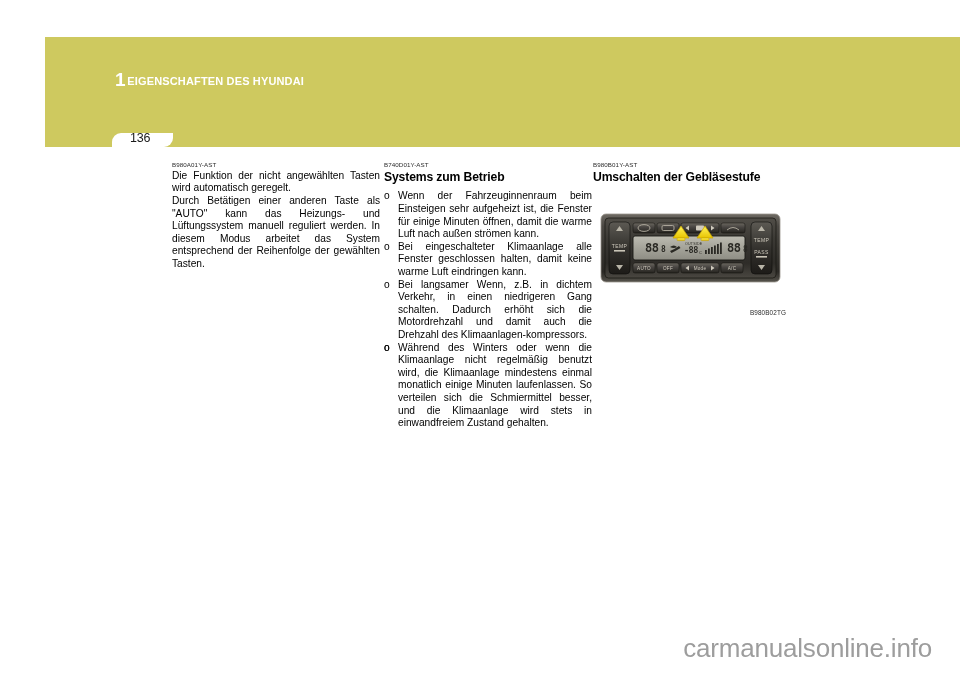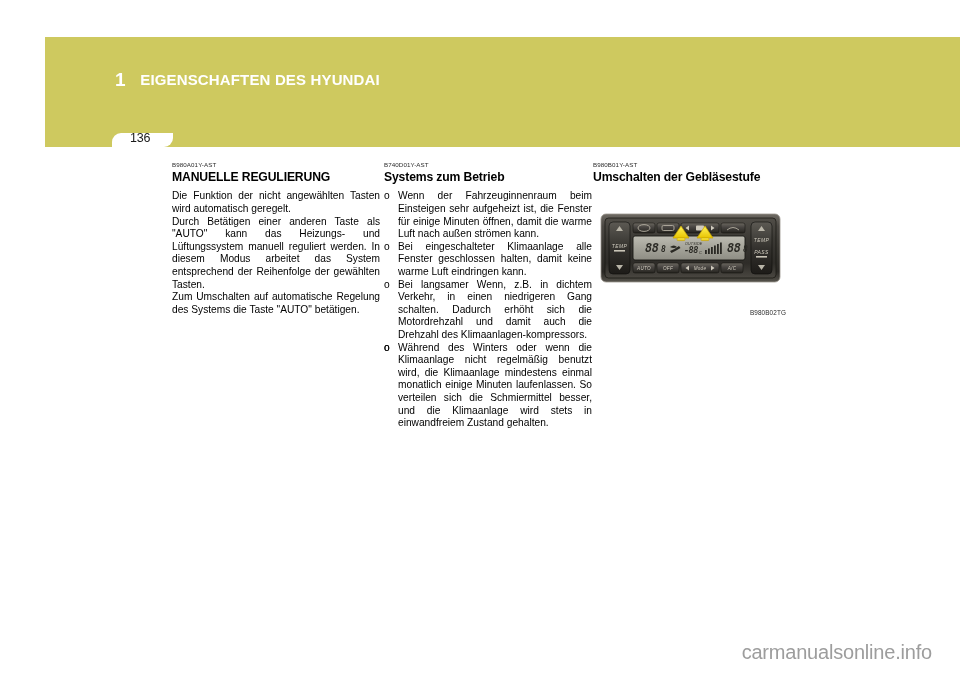--- a/index.html
+++ b/index.html
@@ -27,24 +27,24 @@
   }
   .chapter-num {
     color: #ffffff;
     font-size: 19px;
     font-weight: bold;
     line-height: 1;
     letter-spacing: -0.3px;
   }
   .chapter-title {
     color: #ffffff;
-    font-size: 15px;
+    font-size: 11px;
     font-weight: bold;
     letter-spacing: 0.15px;
-    margin-left: 15px;
+    margin-left: 2px;
     position: relative;
     top: -1px;
   }
   .page-tab {
     position: absolute;
     left: 112px; top: 133px;
     width: 61px; height: 14px;
     background: #ffffff;
     border-top-left-radius: 9px;
     border-bottom-right-radius: 9px;
@@ -117,37 +117,36 @@
     line-height: 12.6px;
   }
 
   
   .figure { position: relative; width: 195px; margin-bottom: 3px; }
   .fig-frame {
     width: 195px; height: 118px;
     background: #ffffff;
     position: relative;
     overflow: hidden;
-    font-style: italic;
   }
   .fig-caption {
     font-size: 6.4px;
     color: #2b2b2b;
     text-align: right;
     letter-spacing: 0.1px;
     margin-top: 1px;
     margin-bottom: 8px;
     padding-right: 2px;
   }
 
   
   .watermark {
     position: absolute;
     right: 28px; bottom: 14px;
-    font-size: 20px;
+    font-size: 26px;
     color: #9d9d9d;
     letter-spacing: -0.2px;
     font-family: "Liberation Sans", sans-serif;
   }
 </style>
 </head>
 <body>
 
 <div class="page">
 
@@ -156,24 +155,22 @@
     <span class="chapter-num">1</span>
     <span class="chapter-title">EIGENSCHAFTEN DES HYUNDAI</span>
   </div>
   <div class="page-tab"></div>
   <div class="page-tab-num">136</div>
 
   <div class="cols">
 
     <div class="col col-1">
       <div class="code">B980A01Y-AST</div>
-      <h2 class="sect">MANUELLE REGULIERUNG</h2>
       <p class="body">Die Funktion der nicht angewählten Tasten wird automatisch geregelt.</p>
       <p class="body">Durch Betätigen einer anderen Taste als "AUTO" kann das Heizungs- und Lüftungssystem manuell reguliert werden. In diesem Modus arbeitet das System entsprechend der Reihenfolge der gewählten Tasten.</p>
-      <p class="body">Zum Umschalten auf automatische Regelung des Systems die Taste "AUTO" betätigen.</p>
     </div>
 
     <div class="col col-2">
       <div class="code">B740D01Y-AST</div>
       <h2 class="sect">Systems zum Betrieb</h2>
       <ul class="bullets">
         <li><span class="mark">o</span><span>Wenn der Fahrzeuginnenraum beim Einsteigen sehr aufgeheizt ist, die Fenster für einige Minuten öffnen, damit die warme Luft nach außen strömen kann.</span></li>
         <li><span class="mark">o</span><span>Bei eingeschalteter Klimaanlage alle Fenster geschlossen halten, damit keine warme Luft eindringen kann.</span></li>
         <li><span class="mark">o</span><span>Bei langsamer Wenn, z.B. in dichtem Verkehr, in einen niedrigeren Gang schalten. Dadurch erhöht sich die Motordrehzahl und damit auch die Drehzahl des Klimaanlagen-kompressors.</span></li>
         <li><span class="mark">o</span></li>

